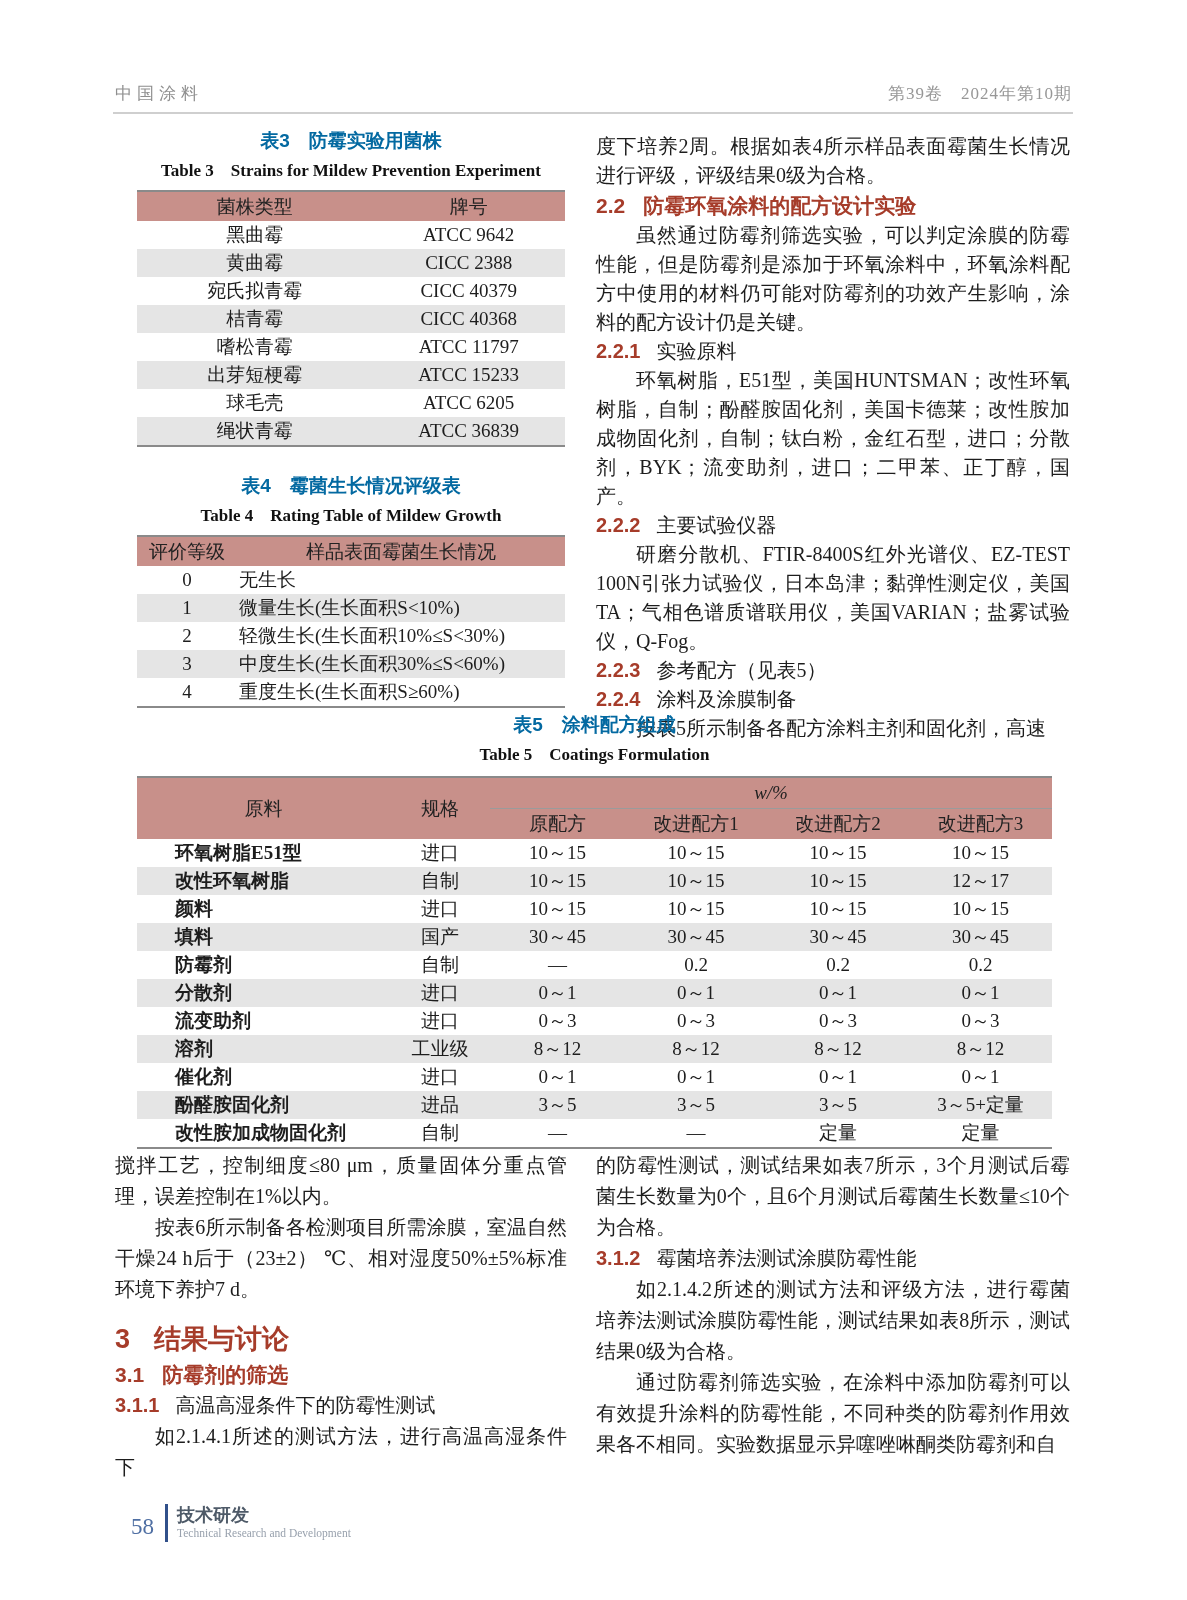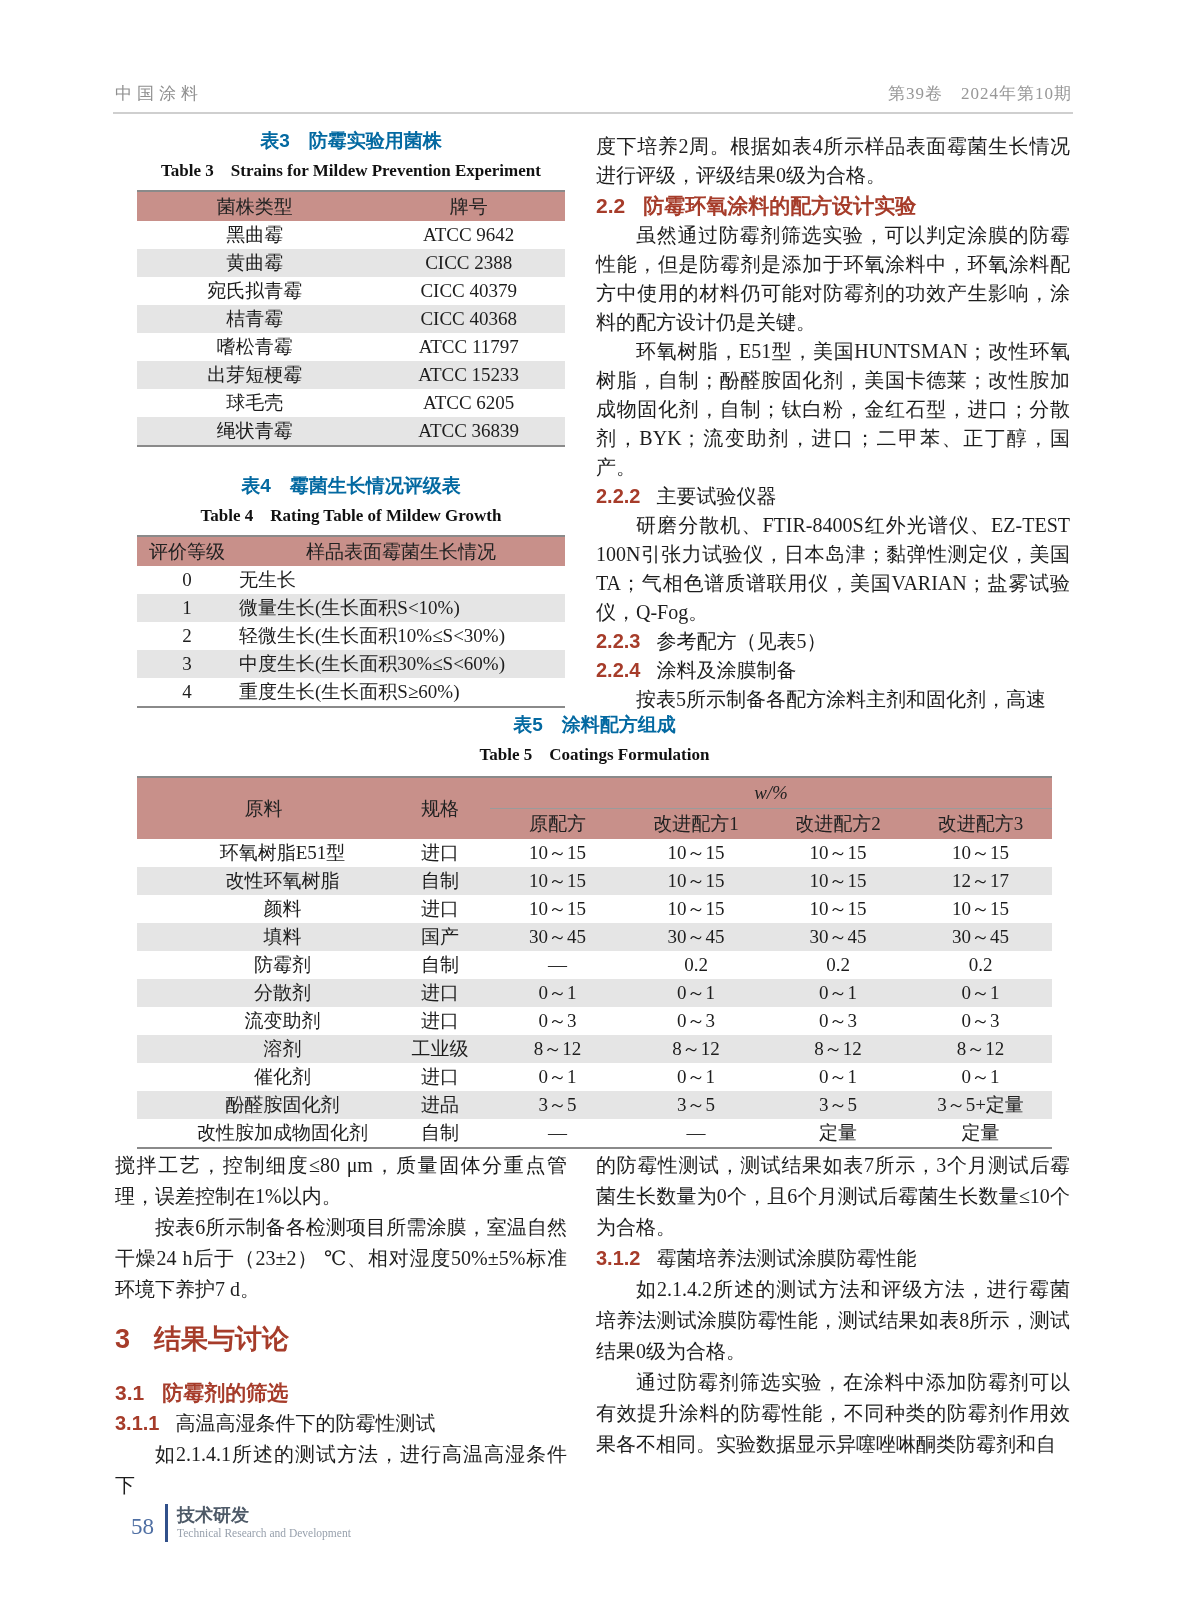--- a/index.html
+++ b/index.html
@@ -30,31 +30,31 @@
   table.t td { height:28px; text-align:center; padding:0; }
   tr.r-alt { background:#e5e5e5; }
   
   .t4 td.c-grade { text-align:center; }
   .t4 td.c-desc  { text-align:left; padding-left:2px; }
   
   .t5 { font-size:18.5px;margin-top:10px; }
   .t5 th.c-group { border-bottom:1px solid #9b9b9b; height:30px; }
   .t5 .wlabel { font-style:italic; font-family:"Liberation Serif","DejaVu Serif",serif; }
   .t5 tr.subhead th { height:30px; }
-  .t5 td.c-mat { text-align:center; padding-left:38px; }
+  .t5 td.c-mat { text-align:left; padding-left:38px;font-weight:bold; }
   
   .p { margin:0; text-align:justify; }
   .ind { text-indent:2em; }
   .h2 { margin:0; font-family:"Liberation Sans","DejaVu Sans",sans-serif; font-weight:bold;
         color:#a63c2a; font-size:21px; }
   .h2 .num { margin-right:18px; }
   .h3n { margin:0; font-size:20px; font-weight:normal; }
   .h3n .num { font-family:"Liberation Sans","DejaVu Sans",sans-serif; font-weight:bold; color:#a63c2a; margin-right:16px; }
   .h3n .ttl { color:#1d1d1d; }
-  .hsec { margin:14px 0 18px 0; font-family:"Liberation Sans","DejaVu Sans",sans-serif; font-weight:bold;
+  .hsec { margin:14px 0 0 0; font-family:"Liberation Sans","DejaVu Sans",sans-serif; font-weight:bold;
           color:#a63c2a; font-size:27px; line-height:40px; }
   .hsec .num { margin-right:24px; }
   .h2sub { line-height:31px; }
   
   .pagefoot { position:absolute; left:131px; top:1504px; display:flex; align-items:center; }
   .pageno { color:#4f6fa3; font-size:23px; align-self:flex-end; margin-bottom:2px; }
   .footbar { width:3px; height:38px; background:#31508a; margin:0 9px 0 11px; }
   .footsec-zh { font-family:"Liberation Sans","DejaVu Sans",sans-serif; font-weight:bold; font-size:18px; color:#4e5a68; line-height:21px; }
   .footsec-en { font-size:11.5px; color:#98a1ad; line-height:15px; }
 </style>
@@ -160,20 +160,23 @@
       </table>
     </div>
   </div>
 
   <div class="rcol-top">
     <p class="p">度下培养2周。根据如表4所示样品表面霉菌生长情况进行评级，评级结果0级为合格。</p>
     <h3 class="h2 h2sub">
       <span class="num">2.2</span><span>防霉环氧涂料的配方设计实验</span>
     </h3>
     <p class="p ind">虽然通过防霉剂筛选实验，可以判定涂膜的防霉性能，但是防霉剂是添加于环氧涂料中，环氧涂料配方中使用的材料仍可能对防霉剂的功效产生影响，涂料的配方设计仍是关键。</p>
+    <h4 class="h3n">
+      <span class="num">2.2.1</span><span class="ttl">实验原料</span>
+    </h4>
     <p class="p ind">环氧树脂，E51型，美国HUNTSMAN；改性环氧树脂，自制；酚醛胺固化剂，美国卡德莱；改性胺加成物固化剂，自制；钛白粉，金红石型，进口；分散剂，BYK；流变助剂，进口；二甲苯、正丁醇，国产。</p>
     <h4 class="h3n">
       <span class="num">2.2.2</span><span class="ttl">主要试验仪器</span>
     </h4>
     <p class="p ind">研磨分散机、FTIR-8400S红外光谱仪、EZ-TEST 100N引张力试验仪，日本岛津；黏弹性测定仪，美国TA；气相色谱质谱联用仪，美国VARIAN；盐雾试验仪，Q-Fog。</p>
     <h4 class="h3n">
       <span class="num">2.2.3</span><span class="ttl">参考配方（见表5）</span>
     </h4>
     <h4 class="h3n">
       <span class="num">2.2.4</span><span class="ttl">涂料及涂膜制备</span>

